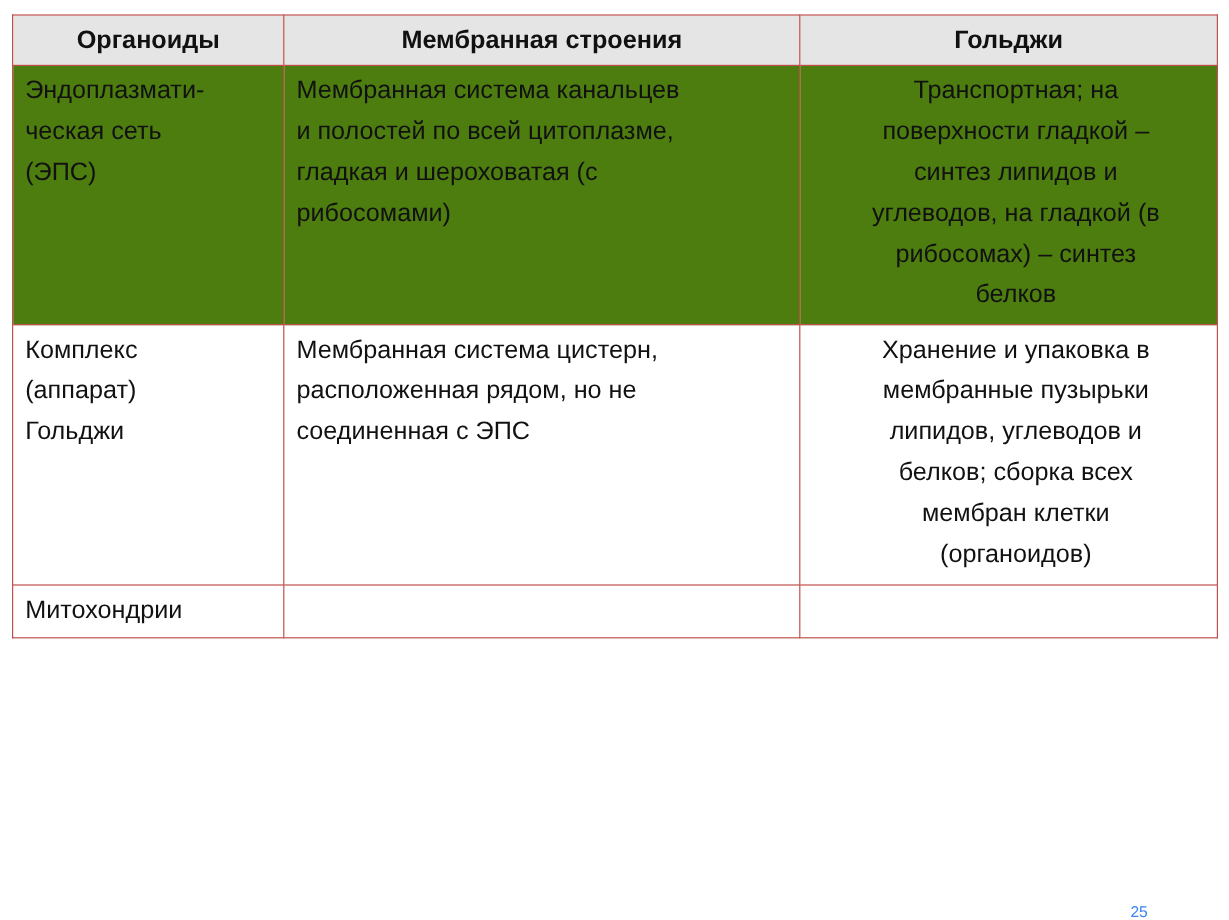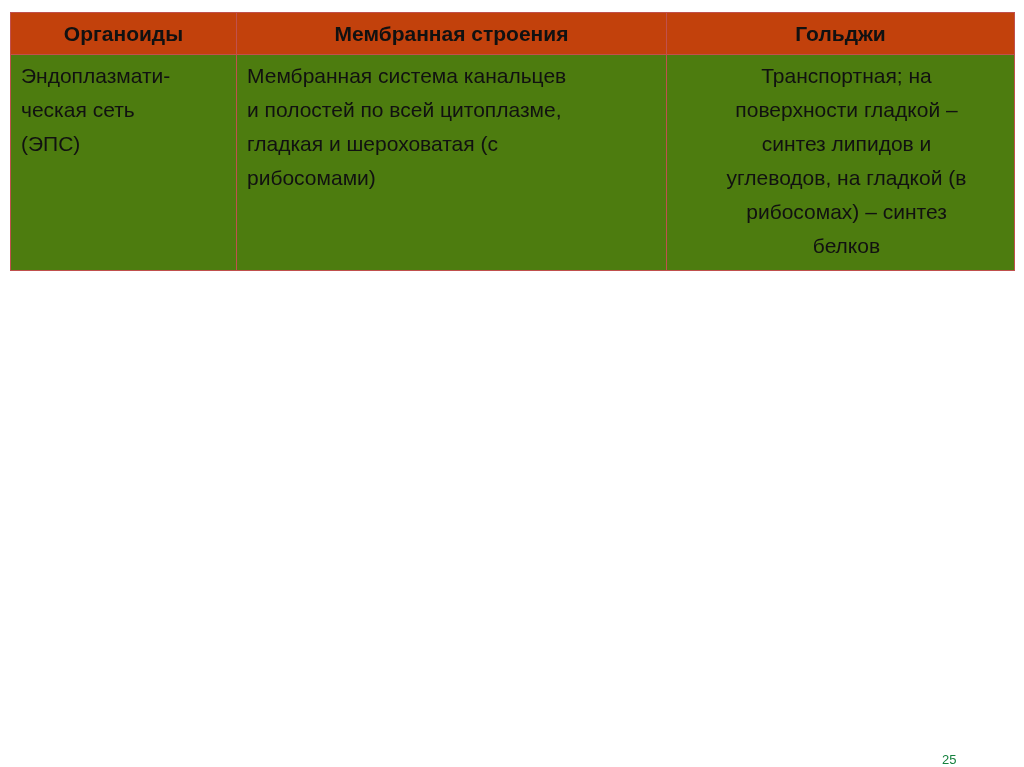--- a/index.html
+++ b/index.html
@@ -2,30 +2,30 @@
 <html><head>
 <meta charset="utf-8">
 <style>
   html, body { margin: 0; padding: 0; background: #ffffff; }
   body { width: 1024px; height: 767px; position: relative; overflow: hidden;
          font-family: "Liberation Sans", "DejaVu Sans", sans-serif; color: #111; }
   .tbl { position: absolute; left: 10px; top: 12px; width: 1004px;
          border-collapse: collapse; table-layout: fixed; }
   .tbl th, .tbl td { border: 1.5px solid #c0504d; vertical-align: top; }
   .tbl th { height: 41px; font-weight: bold; font-size: 21px; text-align: center;
-            vertical-align: middle; background: #c2410c; padding: 0; }
+            vertical-align: middle; background: #e5e5e5; padding: 0; }
   .tbl td { font-size: 21px; line-height: 34px; padding: 4px 10px 2px 10px; }
   .tbl td.fn { text-align: center; padding-left: 22px; }
   .shade td { background: #4d7c0f; }
   .r1 td { height: 209px; }
   .r2 td { height: 210px; }
   .r3 td { height: 142px; }
   .r4 td { height: 37px; }
   .ml { white-space: pre-line; }
-  .pgnum { position: absolute; left: 942px; top: 752px; font-size: 13px; color: #15803d; }
+  .pgnum { position: absolute; left: 942px; top: 752px; font-size: 13px; color: #3b82f6; }
 </style>
 </head>
 <body>
 
 <table class="tbl">
   <colgroup>
     <col style="width:226px">
     <col style="width:430px">
     <col style="width:348px">
   </colgroup>
@@ -45,16 +45,35 @@
 и полостей по всей цитоплазме,
 гладкая и шероховатая (с
 рибосомами)</td>
       <td class="ml fn">Транспортная; на
 поверхности гладкой –
 синтез липидов и
 углеводов, на гладкой (в
 рибосомах) – синтез
 белков</td>
     </tr>
+    <tr class="r2">
+      <td class="ml">Комплекс
+(аппарат)
+Гольджи</td>
+      <td class="ml">Мембранная система цистерн,
+расположенная рядом, но не
+соединенная с ЭПС</td>
+      <td class="ml fn">Хранение и упаковка в
+мембранные пузырьки
+липидов, углеводов и
+белков; сборка всех
+мембран клетки
+(органоидов)</td>
+    </tr>
+    <tr class="r4">
+      <td class="ml">Митохондрии</td>
+      <td class="ml"></td>
+      <td class="ml fn"></td>
+    </tr>
   </tbody>
 </table>
 
 <div class="pgnum">25</div>
 
 </body></html>

